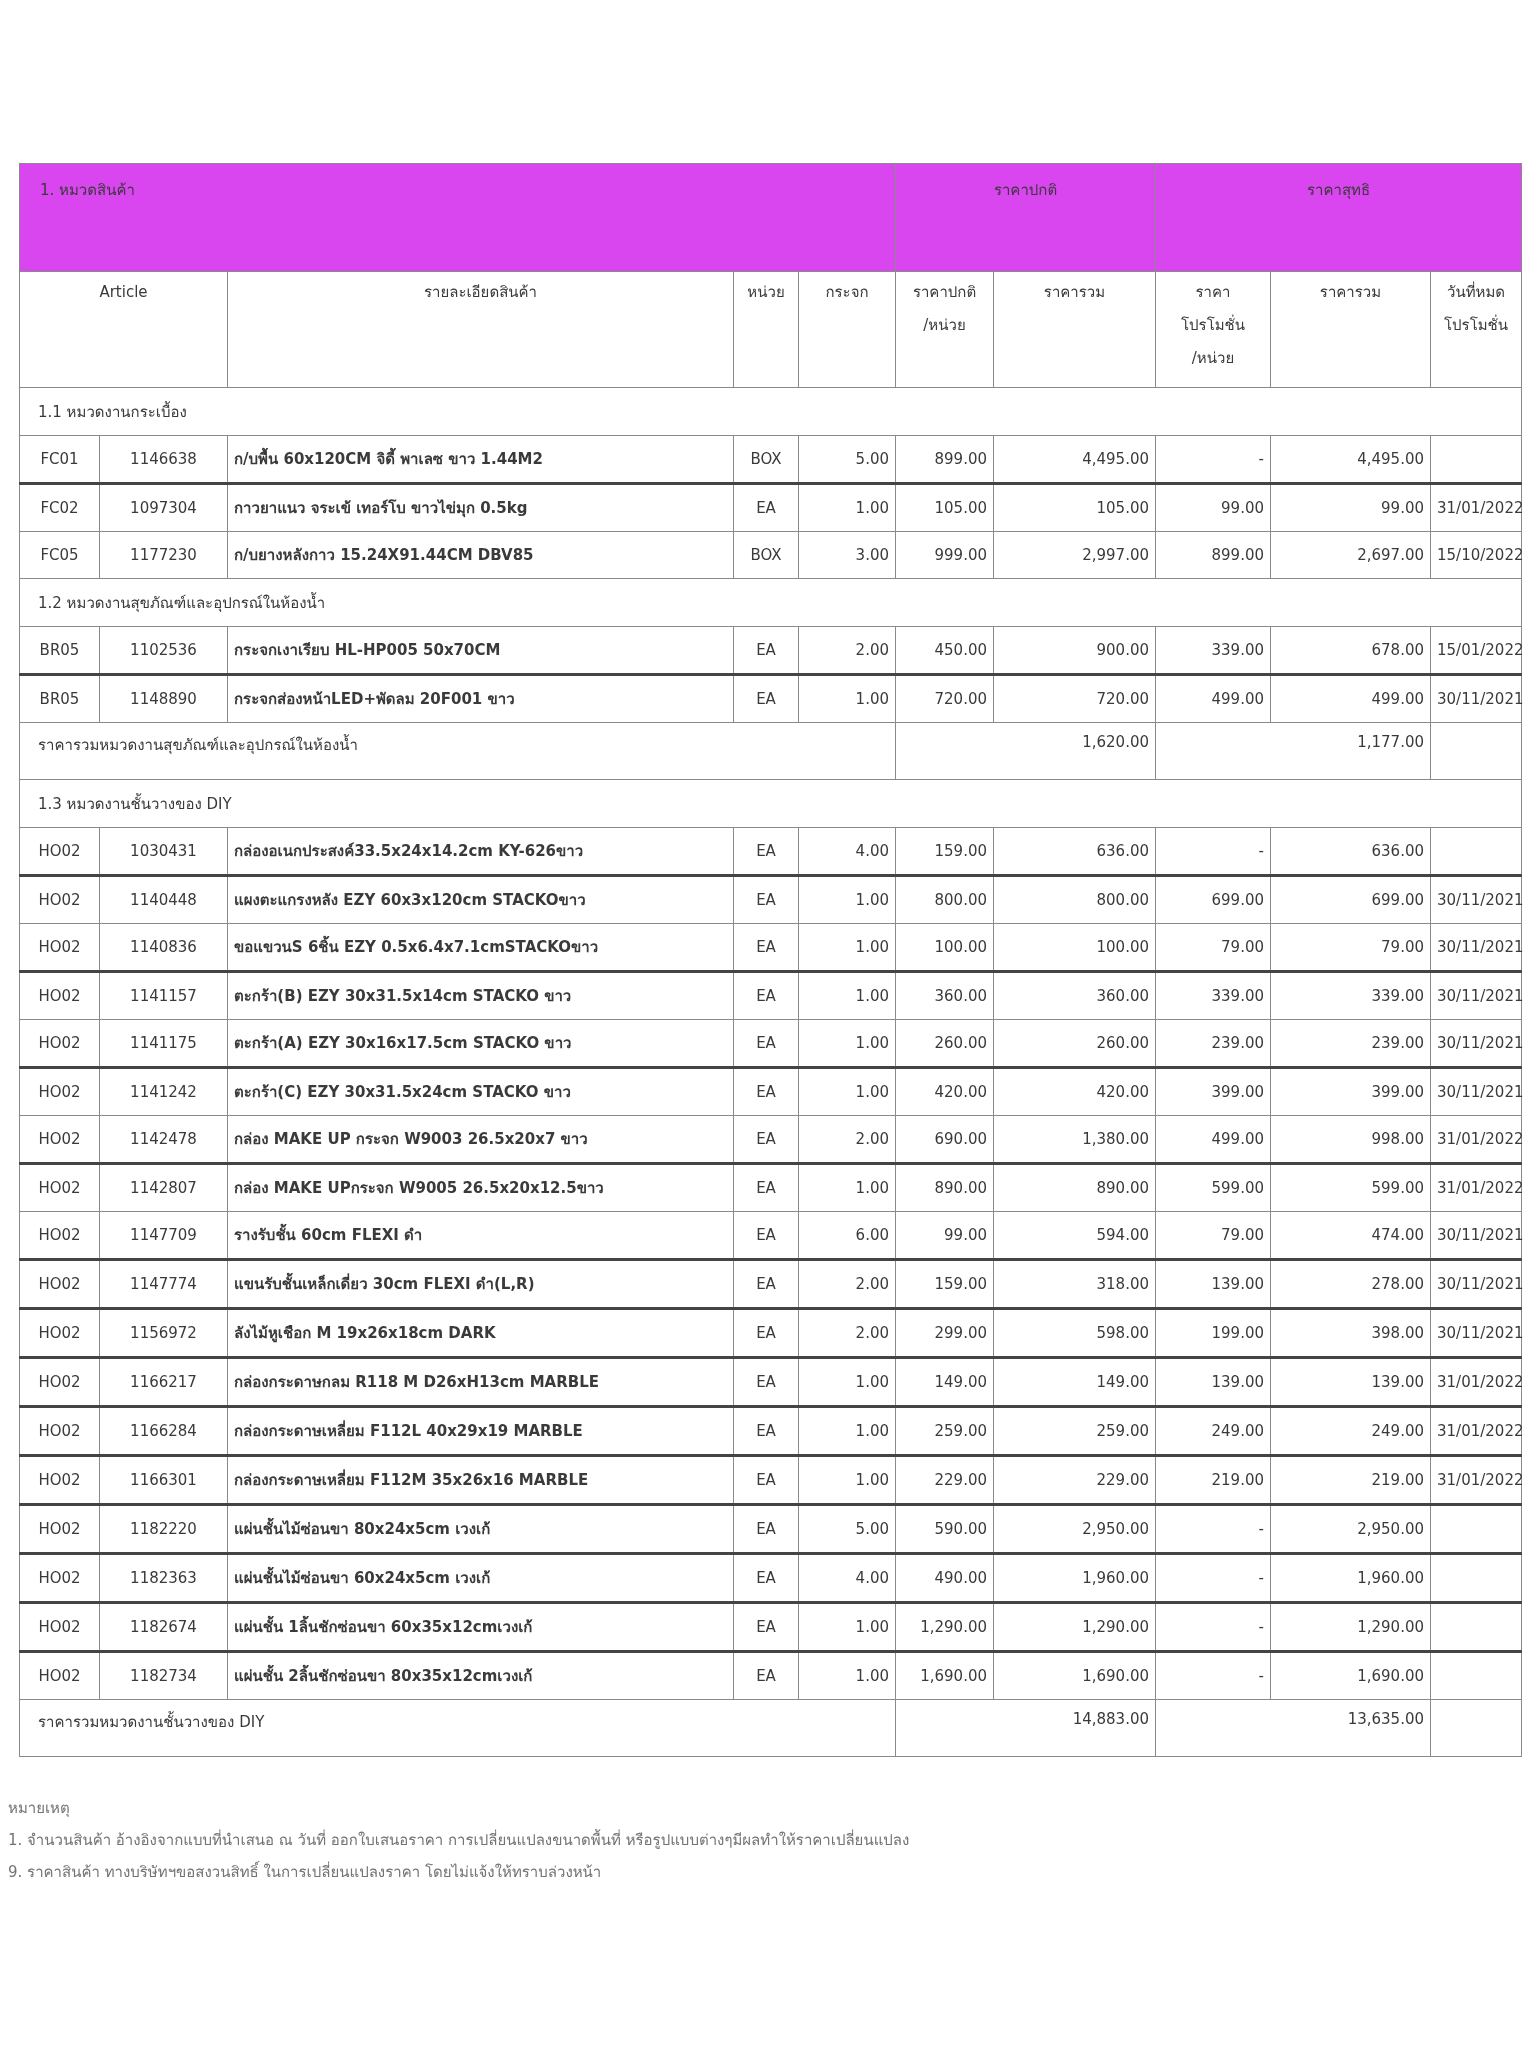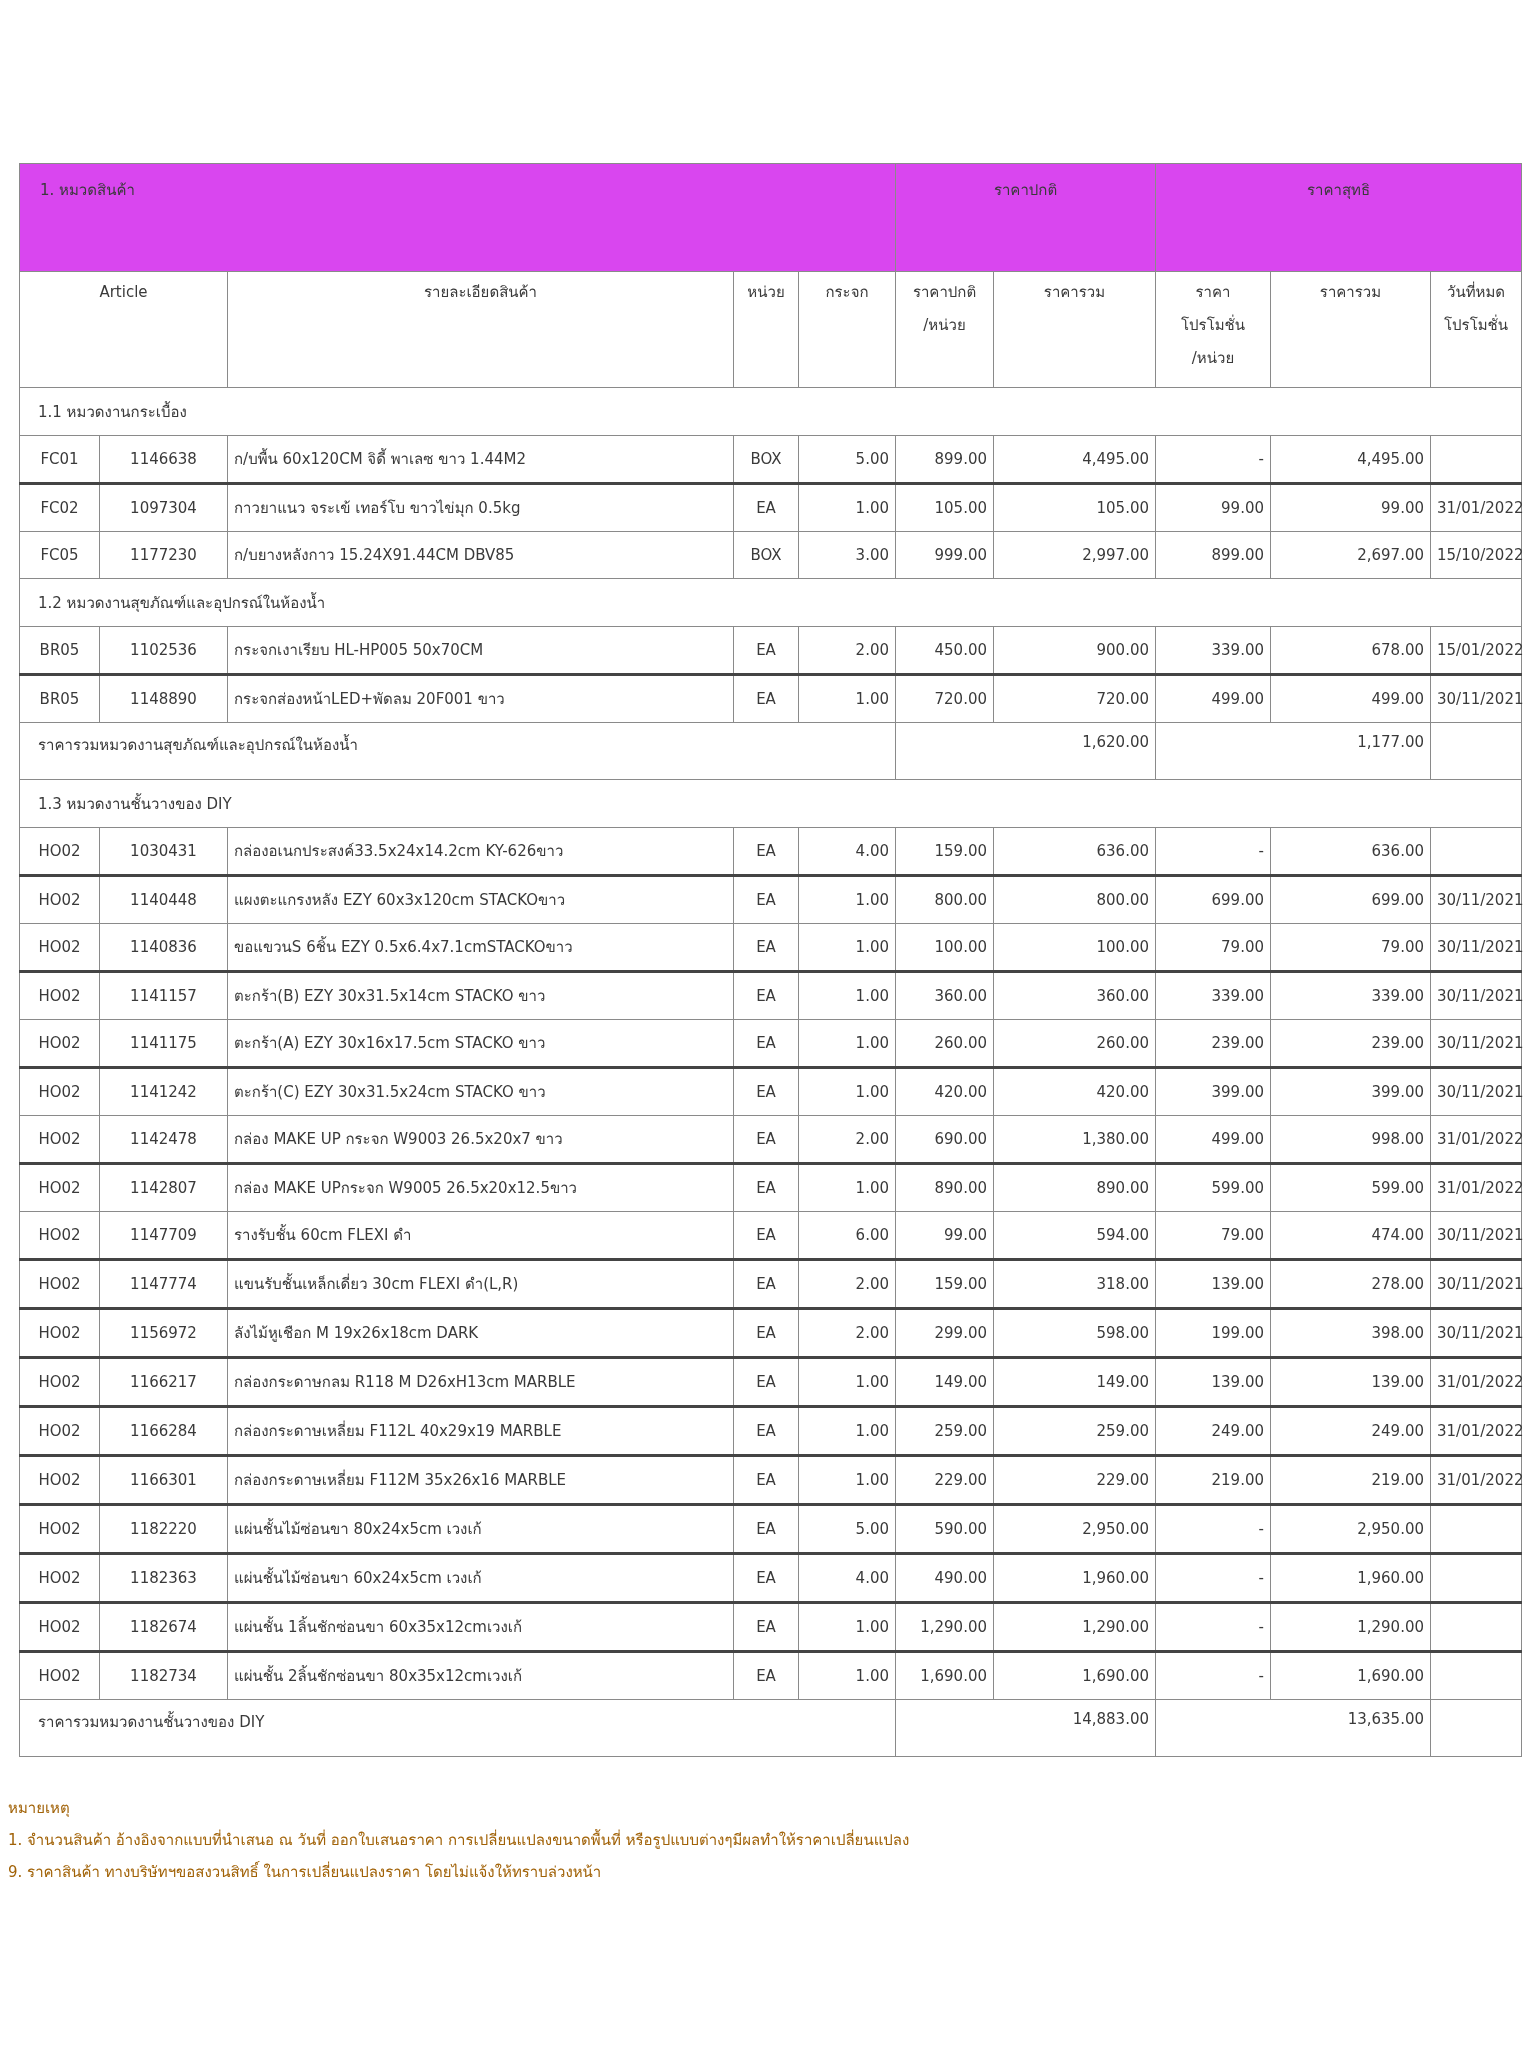--- a/index.html
+++ b/index.html
@@ -8,26 +8,26 @@
   .quote-table { position: absolute; left: 19px; top: 163px; width: 1502px;
                  border-collapse: collapse; table-layout: fixed; font-size: 15px; }
   .quote-table td, .quote-table th { border: 1.5px solid #8a8a8a; padding: 0 6px; font-weight: normal; }
   .group-head th { background: #d946ef; height: 93px; vertical-align: top; padding-top: 14px; }
   .group-head th.left { text-align: left; padding-left: 20px; }
   .col-head th { background: #ffffff; height: 111px; vertical-align: top; padding-top: 4px; line-height: 33px; text-align: center; }
   .section-row td { height: 47px; text-align: left; padding-left: 18px; }
   .item-row td { height: 46px; }
   .item-row td.c { text-align: center; }
   .item-row td.r { text-align: right; }
-  .item-row td.l { text-align: left; }
+  .item-row td.l { text-align: left; font-weight: bold; }
   .item-row.heavy td { border-top: 3px solid #444; }
   .subtotal-row td { height: 46px; vertical-align: top; padding-top: 10px; }
   .subtotal-row td.l { text-align: left; padding-left: 18px; }
   .subtotal-row td.r { text-align: right; }
-  .notes { position: absolute; left: 8px; top: 1792px; font-size: 15px; color: #a16207; line-height: 32px; }
+  .notes { position: absolute; left: 8px; top: 1792px; font-size: 15px; color: #737373; line-height: 32px; }
 </style>
 </head>
 <body>
 
 <table class="quote-table">
   <colgroup>
     <col style="width:80px">
       <col style="width:128px">
       <col style="width:506px">
       <col style="width:65px">

